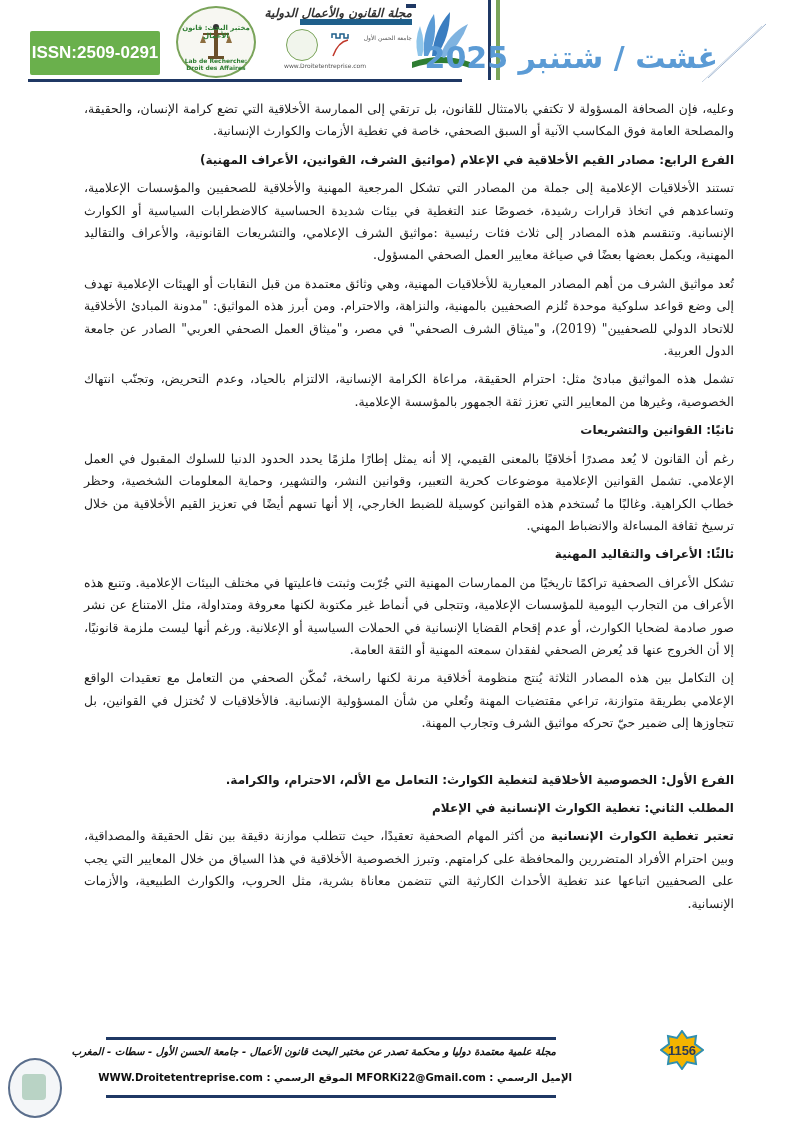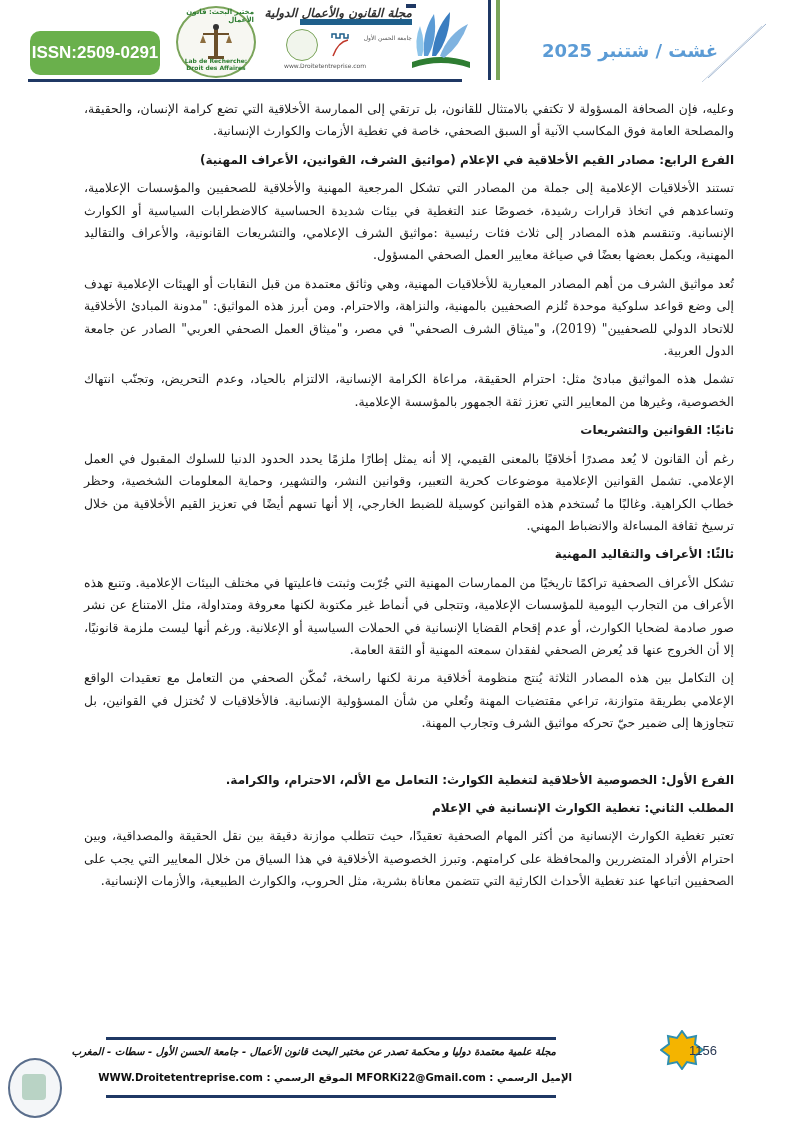--- a/index.html
+++ b/index.html
@@ -1,53 +1,53 @@
 <!DOCTYPE html>
 <html><head>
 <meta charset="utf-8">
 <style>
   html, body { margin:0; padding:0; background:#ffffff; }
   body { width:794px; height:1123px; position:relative; overflow:hidden; font-family:"DejaVu Sans", sans-serif; color:#1a1a1a; }
 
   
   .header { position:absolute; left:0; top:0; width:794px; height:82px; }
-  .issn { position:absolute; left:30px; top:31px; width:130px; height:44px; border-radius:10px; background:#6ab04c; color:#fff; font-family:"Liberation Sans", sans-serif; font-size:17px; font-weight:bold; display:flex; align-items:center; justify-content:center; }
+  .issn { position:absolute; left:30px; top:31px; width:130px; height:44px; border-radius:2px; background:#6ab04c; color:#fff; font-family:"Liberation Sans", sans-serif; font-size:17px; font-weight:bold; display:flex; align-items:center; justify-content:center; }
   .lab-logo { position:absolute; left:176px; top:6px; width:76px; height:68px; border-radius:50%; border:2px solid #7aa45a; background:#f7f7f2; display:flex; align-items:center; justify-content:center; }
-  .lab-logo .ring-text { position:absolute; font-size:7px; color:#2e7d32; font-weight:bold; top:0; width:100%; text-align:right; }
+  .lab-logo .ring-text { position:absolute; font-size:7px; color:#2e7d32; font-weight:bold; top:16px; width:100%; text-align:center; }
   .lab-logo .ring-text-bottom { position:absolute; font-size:6px; color:#2e7d32; font-weight:bold; bottom:5px; width:100%; text-align:center; }
   .journal-logo { position:absolute; left:284px; top:6px; width:128px; height:64px; }
   .journal-logo .jtitle { position:absolute; right:0; top:0; font-size:12px; color:#333; font-weight:bold; white-space:nowrap; direction:rtl;font-style:italic; }
   .journal-logo .jbar { position:absolute; right:0; top:13px; width:112px; height:6px; background:#1f5f8b; }
   .journal-logo .mini-seal { position:absolute; left:2px; top:23px; width:30px; height:30px; border-radius:50%; border:1px solid #7aa45a; background:#f1f5ec; }
   .journal-logo .uni { position:absolute; right:0; top:28px; font-size:6px; color:#555; direction:rtl; }
   .journal-logo .url { position:absolute; left:0; top:56px; font-size:6px; color:#555; }
   .book-logo { position:absolute; left:404px; top:4px; width:74px; height:70px; }
   .vbar1 { position:absolute; left:488px; top:0; width:3px; height:80px; background:#1f3864; }
   .vbar2 { position:absolute; left:496px; top:0; width:4px; height:80px; background:#7aa45a; }
   .issue-line { position:absolute; left:512px; top:4px; width:200px; height:30px; direction:rtl; text-align:right; font-size:21px; font-weight:bold; color:#6ab04c; white-space:nowrap; }
   .issue-line .num { color:#6d2f8e; }
-  .date-line { position:absolute; left:508px; top:40px; width:210px; height:38px; direction:rtl; text-align:right; font-size:18px; font-weight:bold; color:#5b9bd5; white-space:nowrap; }
+  .date-line { position:absolute; left:508px; top:40px; width:210px; height:38px; direction:rtl; text-align:right; font-size:30px; font-weight:bold; color:#5b9bd5; white-space:nowrap; }
   .diag { position:absolute; left:700px; top:20px; width:70px; height:62px; }
   .header-rule { position:absolute; left:28px; top:79px; width:434px; height:3px; background:#1f3864; }
 
   
   .content { position:absolute; left:78px; top:92px; width:662px; direction:rtl; text-align:justify; font-family:"DejaVu Serif", serif; font-size:12.4px; line-height:22.4px; }
   .content p { margin:6px; text-indent:0; }
   .content .h { font-family:"DejaVu Sans", sans-serif; font-weight:bold; font-size:12px; }
   .content .gap { height:22px; }
-  .content b { font-family:"DejaVu Sans", sans-serif; font-weight:normal; }
+  .content b { font-family:"DejaVu Sans", sans-serif; font-weight:bold; }
 
   
   .footer-rule-top { position:absolute; left:106px; top:1037px; width:450px; height:3px; background:#1f3864; }
   .footer-rule-bot { position:absolute; left:106px; top:1095px; width:450px; height:3px; background:#1f3864; }
   .footer-line1 { position:absolute; left:96px; top:1046px; width:460px; direction:rtl; text-align:right; font-family:"DejaVu Sans", sans-serif; font-weight:bold; font-size:10.2px; white-space:nowrap; color:#111;font-style:italic; }
   .footer-line2 { position:absolute; left:96px; top:1072px; width:460px; direction:rtl; text-align:right; font-family:"DejaVu Sans", sans-serif; font-weight:bold; font-size:10.2px; white-space:nowrap; color:#111;margin-left:16px; }
   .footer-line2 .ltr { direction:ltr; unicode-bidi:embed; }
   .page-badge { position:absolute; left:660px; top:1030px; width:44px; height:40px; }
-  .page-badge .num { position:absolute; left:0; top:0; width:44px; height:40px; display:flex; align-items:center; justify-content:center; font-family:"Liberation Sans", sans-serif; font-weight:normal; font-size:13px; color:#2b3a55;margin-left:21px; }
+  .page-badge .num { position:absolute; left:0; top:0; width:44px; height:40px; display:flex; align-items:center; justify-content:center; font-family:"Liberation Sans", sans-serif; font-weight:bold; font-size:13px; color:#2b3a55; }
   .footer-seal { position:absolute; left:8px; top:1058px; width:50px; height:56px; border-radius:50%; border:2px solid #5a6e8c; background:#f4f6f8; }
   .footer-seal .inner { position:absolute; left:12px; top:14px; width:24px; height:26px; border-radius:4px; background:#b9d3c5; }
 </style>
 </head>
 <body>
 
 <div class="header">
   <div class="issn">ISSN:2509-0291</div>
 
   <div class="lab-logo">

